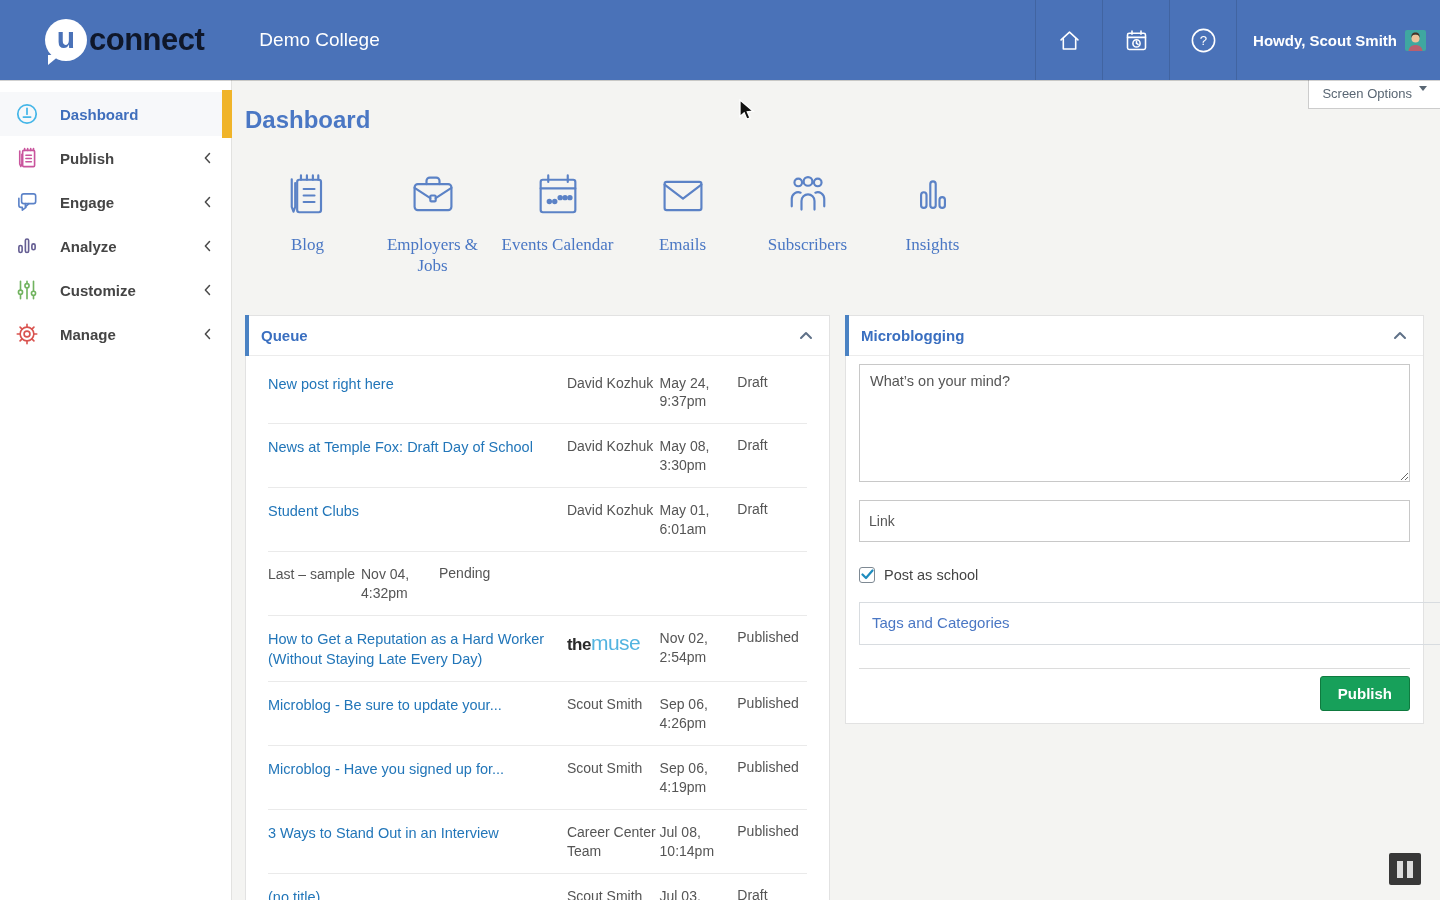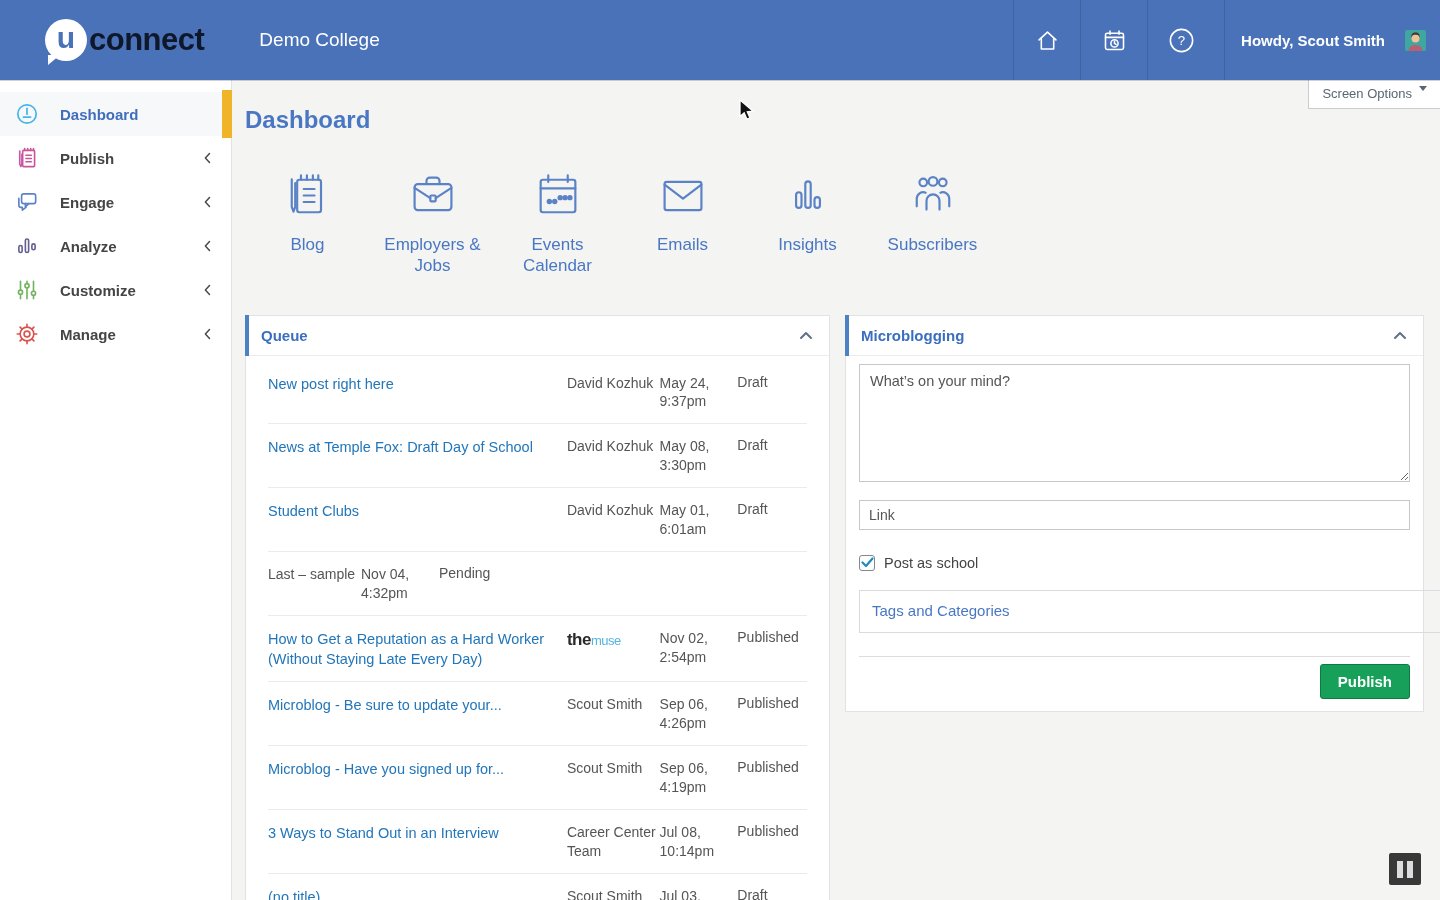--- a/index.html
+++ b/index.html
@@ -20,22 +20,22 @@
   .logo-bubble{ position:relative; width:42px; height:42px; background:#fff;
     border-radius:50%; display:flex; align-items:center; justify-content:center; }
   .logo-bubble::after{ content:''; position:absolute; left:3px; bottom:-4px;
     width:0; height:0; border-left:12px solid #fff; border-bottom:10px solid transparent; }
   .logo-u{ color:var(--topbar); font-size:30px; font-weight:800; margin-top:-4px; }
   .logo-rest{ color:#0f172a; font-size:31px; font-weight:800; letter-spacing:-0.5px; margin-left:2px; }
   .school{ color:#fff; font-size:19px; margin-left:55px; font-weight:400; }
   .topbar-right{ margin-left:auto; display:flex; height:80px; align-items:stretch; }
   .top-icon-cell{ width:67px; display:flex; align-items:center; justify-content:center;
     border-left:1px solid rgba(0,0,0,.12); color:#fff; cursor:pointer; }
-  .user-cell{ display:flex; align-items:center; gap:20px; padding:0 14px 0 16px;
-    border-left:1px solid rgba(0,0,0,.12); color:#fff; font-size:15px; font-weight:600; cursor:pointer;margin-left:10px; }
+  .user-cell{ display:flex; align-items:center; gap:8px; padding:0 14px 0 16px;
+    border-left:1px solid rgba(0,0,0,.12); color:#fff; font-size:15px; font-weight:600; cursor:pointer; }
 
   
   .sidebar{ position:absolute; top:80px; left:0; bottom:0; width:232px; background:#fff;
     border-right:1px solid #e2e2e0; padding-top:12px; z-index:20; }
   .side-item{ position:relative; height:44px; display:flex; align-items:center;
     padding:0 14px; cursor:pointer; }
   .side-item .s-icon{ width:26px; height:26px; display:flex; align-items:center; }
   .side-item .s-label{ margin-left:20px; font-size:15px; font-weight:700; color:#454545; }
   .side-item .s-chevron{ margin-left:auto; color:#4a4a4a; display:flex; }
   .side-item.active{ background:#f7f8fa; }
@@ -47,21 +47,21 @@
   .main{ position:absolute; top:80px; left:232px; right:0; bottom:0;
     background:#f4f4f2; overflow:hidden; }
   .screen-options{ position:absolute; top:0; right:0; background:#fff;
     border:1px solid #ccc; border-top:none; border-right:none; padding:6px 13px 7px;
     font-size:13px; color:#596673; display:flex; align-items:flex-start; gap:7px; cursor:pointer; }
   .caret-down{ width:0; height:0; border-left:4px solid transparent;
     border-right:4px solid transparent; border-top:5px solid #596673; }
 
   .page-title{ margin:26px 0 0 13px; font-size:24px; font-weight:600; color:var(--heading-blue); }
 
-  .quick-links{ display:flex; margin:36px 0 0 13px; }
+  .quick-links{ display:flex; margin:36px 0 0 13px;font-family:Liberation Serif, serif; }
   .quick-link{ width:125px; display:flex; flex-direction:column; align-items:center; cursor:pointer; }
   .ql-icon{ height:56px; display:flex; align-items:flex-end; justify-content:center; color:var(--icon-blue); }
   .ql-label{ margin-top:12px; font-size:17px; color:var(--heading-blue); text-align:center; line-height:1.25; }
 
   
   .panels{ display:flex; margin:38px 0 0 13px; gap:15px; align-items:flex-start; }
   .panel{ background:#fff; border:1px solid #e2e2e2; }
   .panel-header{ position:relative; height:40px; display:flex; align-items:center;
     padding:0 14px 0 15px; border-bottom:1px solid #ececec; }
   .panel-header::before{ content:''; position:absolute; left:-1px; top:-1px; bottom:-1px;
@@ -71,28 +71,28 @@
 
   .queue-panel{ width:585px; }
   .q-row{ display:flex; padding:13px 0 12px; margin:0 22px; border-bottom:1px solid #eaeaea; }
   .q-row:first-child{ padding-top:18px; }
   .q-title{ width:300px; padding-right:10px; font-size:14.5px; font-weight:400;
     color:var(--link-blue); line-height:1.4; cursor:pointer; }
   .q-author{ width:93px; font-size:14px; color:var(--meta); line-height:1.35; }
   .q-date{ width:78px; font-size:14px; color:var(--meta); line-height:1.35; }
   .q-status{ width:70px; font-size:14px; color:var(--meta); }
   .muse-the{ font-weight:800; color:#2b2b2b; font-size:17px; letter-spacing:-0.5px; }
-  .muse-muse{ font-weight:400; color:#53b4e0; font-size:13px; letter-spacing:-0.5px; }
+  .muse-muse{ font-weight:400; color:#53b4e0; font-size:21px; letter-spacing:-0.5px; }
 
   .micro-panel{ width:579px; }
   .micro-body{ padding:8px 13px 12px; }
   .mind-textarea{ width:100%; height:118px; border:1px solid #c8c8c8; resize:both;
     padding:8px 10px; font-family:"Liberation Sans",sans-serif; font-size:14.5px; color:#444; }
   .mind-textarea::placeholder{ color:#555; opacity:1; }
-  .link-input{ width:100%; height:30px; margin-top:14px; border:1px solid #c8c8c8;
+  .link-input{ width:100%; height:42px; margin-top:14px; border:1px solid #c8c8c8;
     padding:0 9px; font-family:"Liberation Sans",sans-serif; font-size:14px; color:#444; }
   .link-input::placeholder{ color:#555; opacity:1; }
   .check-row{ display:flex; align-items:center; gap:9px; margin-top:25px; cursor:pointer; }
   .checkbox{ width:16px; height:16px; background:#fff; border:1px solid #7e8993;
     border-radius:3px; display:flex; align-items:center; justify-content:center; }
   .check-label{ font-size:14.5px; color:#444; }
   .tags-box{ margin-top:19px; margin-right:-31px; border:1px solid #d8dce0;
     padding:11px 0 12px 12px; cursor:pointer; }
   .tags-label{ font-size:15px; color:var(--heading-blue); }
   .pub-divider{ margin-top:23px; border-top:1px solid #dcdcdc; }
@@ -297,39 +297,39 @@
           <svg width="100%" height="100%" viewBox="0 0 48 48" fill="none" stroke="currentColor" stroke-width="2" stroke-linecap="round" stroke-linejoin="round">
             <rect x="7" y="11" width="34" height="26" rx="2"></rect>
             <path d="M7 13.5l17 13 17-13"></path>
           </svg>
         </span>
         <span class="ql-label">Emails</span>
       </div>
       <div class="quick-link">
         <span class="ql-icon" style="width:52px;height:52px">
           <svg width="100%" height="100%" viewBox="0 0 48 48" fill="none" stroke="currentColor" stroke-width="2" stroke-linecap="round" stroke-linejoin="round">
-            <rect x="13" y="20.5" width="5" height="14.5" rx="2.5"></rect>
-            <rect x="21.5" y="10.5" width="5" height="24.5" rx="2.5"></rect>
-            <rect x="30" y="25" width="5" height="10" rx="2.5"></rect>
-          </svg>
-        </span>
-        <span class="ql-label">Insights</span>
-      </div>
-      <div class="quick-link">
-        <span class="ql-icon" style="width:52px;height:52px">
-          <svg width="100%" height="100%" viewBox="0 0 48 48" fill="none" stroke="currentColor" stroke-width="2" stroke-linecap="round" stroke-linejoin="round">
             <circle cx="15" cy="11.5" r="3.5"></circle>
             <circle cx="24" cy="10.5" r="4"></circle>
             <circle cx="33" cy="11.5" r="3.5"></circle>
             <path d="M9 33.5v-7a6 6 0 0 1 8.2-5.6"></path>
             <path d="M39 33.5v-7a6 6 0 0 0-8.2-5.6"></path>
             <path d="M18 36.5v-8a6 6 0 0 1 12 0v8"></path>
           </svg>
         </span>
         <span class="ql-label">Subscribers</span>
+      </div>
+      <div class="quick-link">
+        <span class="ql-icon" style="width:52px;height:52px">
+          <svg width="100%" height="100%" viewBox="0 0 48 48" fill="none" stroke="currentColor" stroke-width="2" stroke-linecap="round" stroke-linejoin="round">
+            <rect x="13" y="20.5" width="5" height="14.5" rx="2.5"></rect>
+            <rect x="21.5" y="10.5" width="5" height="24.5" rx="2.5"></rect>
+            <rect x="30" y="25" width="5" height="10" rx="2.5"></rect>
+          </svg>
+        </span>
+        <span class="ql-label">Insights</span>
       </div>
     </div>
 
   <div class="panels">
 
     <div class="panel queue-panel">
       <div class="panel-header">
         <span class="panel-title">Queue</span>
         <span class="panel-collapse">
           <svg width="18" height="14" viewBox="0 0 18 14" fill="none" stroke="currentColor" stroke-width="2" stroke-linecap="round" stroke-linejoin="round">

